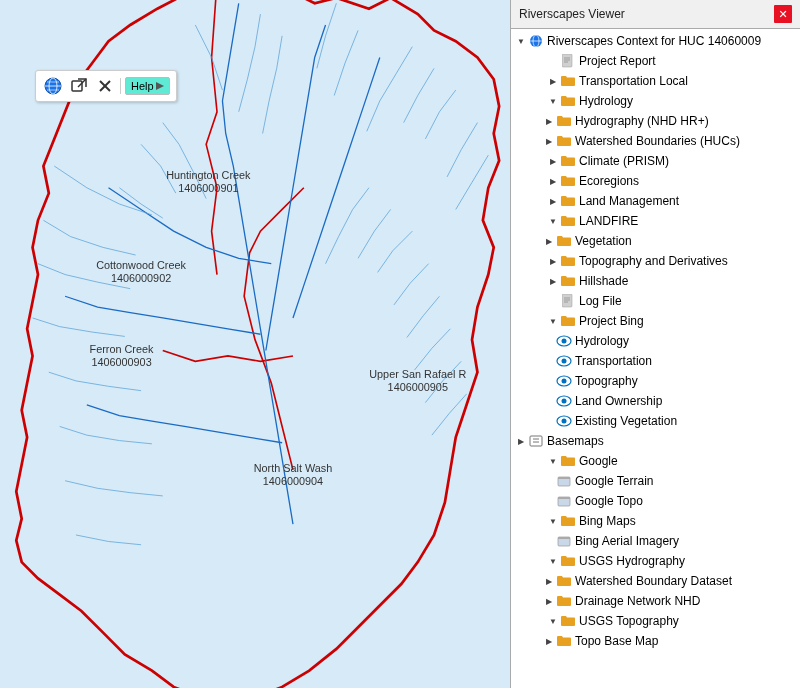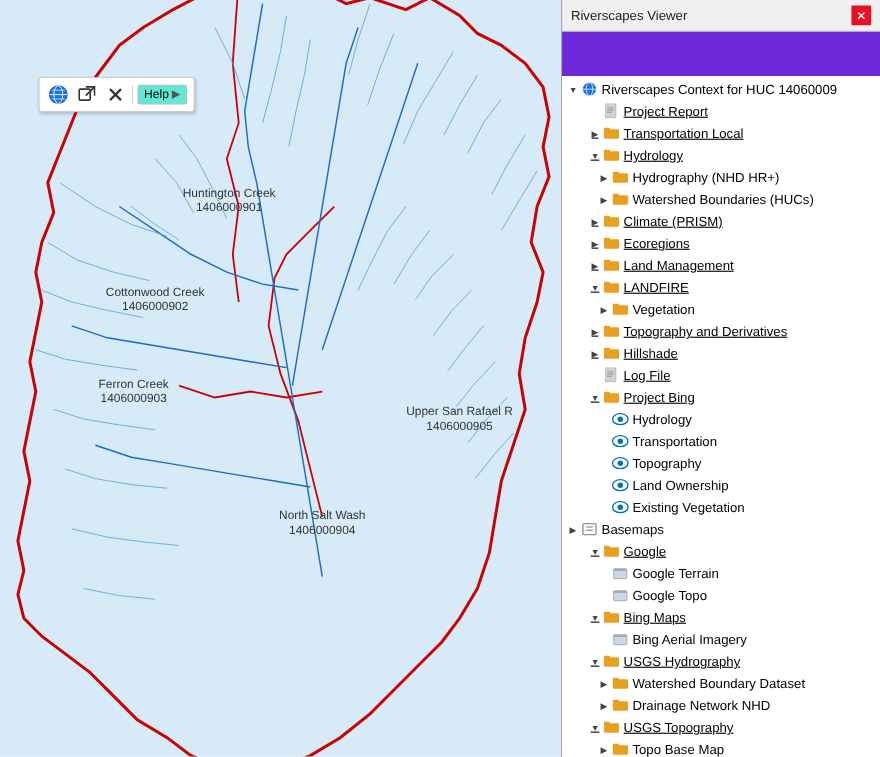--- a/index.html
+++ b/index.html
@@ -57,26 +57,25 @@
     #map-svg {
       position: absolute;
       top: 0; left: 0;
       width: 100%; height: 100%;
     }
 
     
     #panel {
       width: 290px;
       height: 688px;
-      background: #6d28d9;
+      background: #0ea5e9;
       border-left: 1px solid #aaa;
       display: flex;
       flex-direction: column;
       flex-shrink: 0;
-      gap: 40px;
     }
 
     #panel-header {
       background: #f0f0f0;
       border-bottom: 1px solid #aaa;
       padding: 5px 8px;
       display: flex;
       align-items: center;
       justify-content: space-between;
     }
@@ -112,21 +111,21 @@
     
     .tree-item {
       display: flex;
       align-items: center;
       padding: 1px 0;
       cursor: pointer;
       white-space: nowrap;
     }
 
     .indent-0 { padding-left: 4px; }
-    .indent-1 { padding-left: 24px; text-decoration: underline; }
+    .indent-1 { padding-left: 36px; }
     .indent-2 { padding-left: 32px; }
 
     .tree-arrow {
       width: 12px;
       height: 12px;
       display: inline-flex;
       align-items: center;
       justify-content: center;
       font-size: 8px;
       color: #444;

